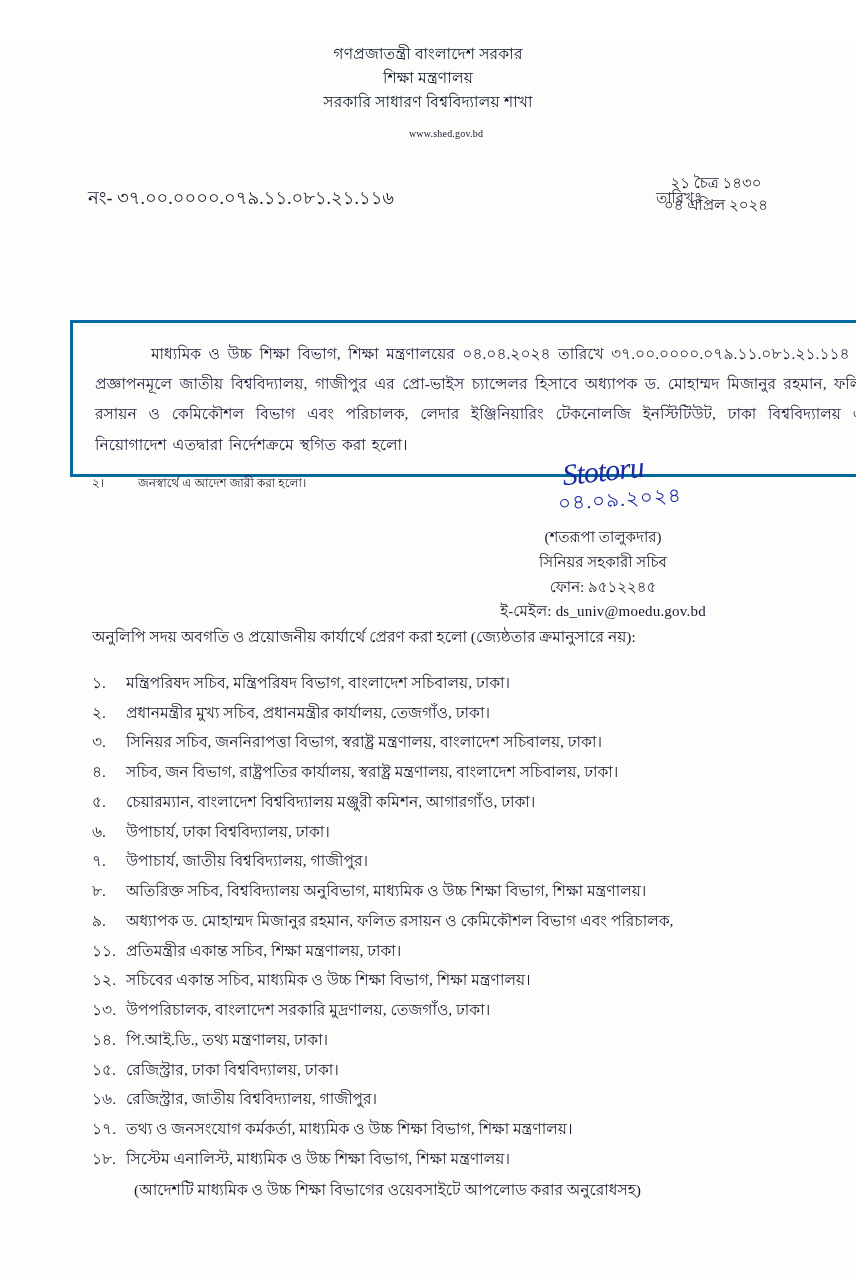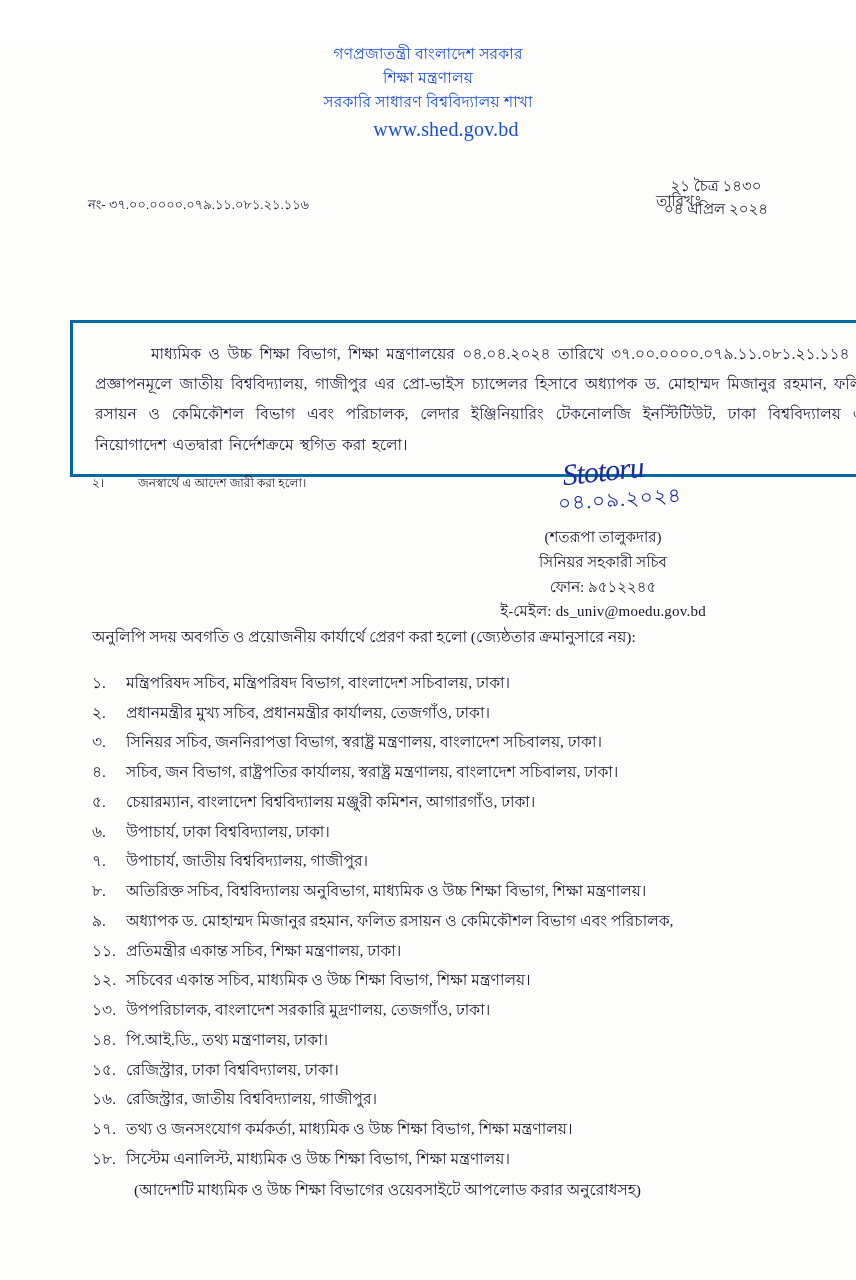--- a/index.html
+++ b/index.html
@@ -24,40 +24,40 @@
     padding: 0;
   }
   
   .letterhead {
     text-align: center;
     margin-top: 42px;
     line-height: 1.55;
   }
   .letterhead div {
     font-size: 15.5px;
-    color: #1d4ed8;
+    color: #0f172a;
     letter-spacing: 0.2px;
   }
   .letterhead .site {
-    font-size: 20px;
-    margin-top: 0;
+    font-size: 10px;
+    margin-top: 12px;
     font-family: "Liberation Serif", serif;
     padding-left: 36px;
   }
   
   .meta-row {
     position: relative;
     margin-top: 30px;
     height: 56px;
   }
   .memo-no {
     position: absolute;
     left: 88px;
-    top: 20px;
-    font-size: 13px;
+    top: 12px;
+    font-size: 18px;
     white-space: nowrap;
   }
   .date-block {
     position: absolute;
     right: 88px;
     top: 0px;
     font-size: 15px;
     text-align: left;
     white-space: nowrap;
   }

